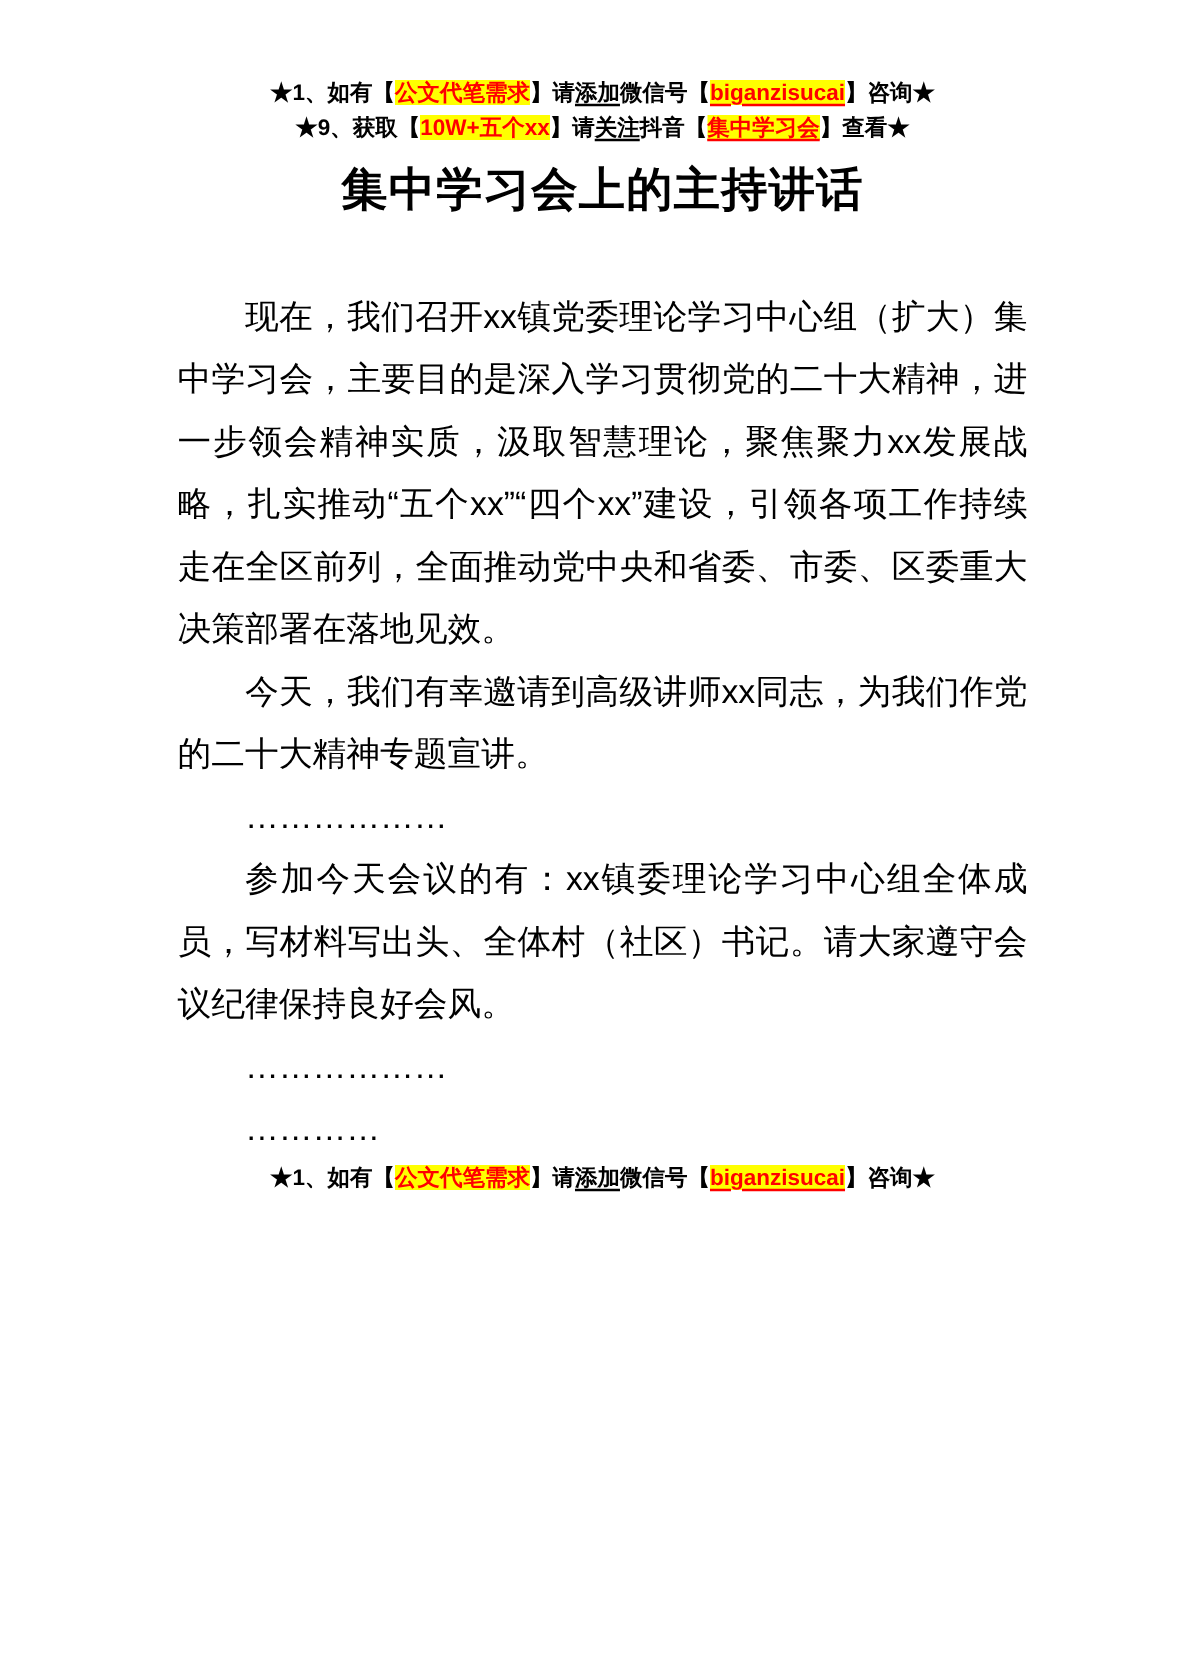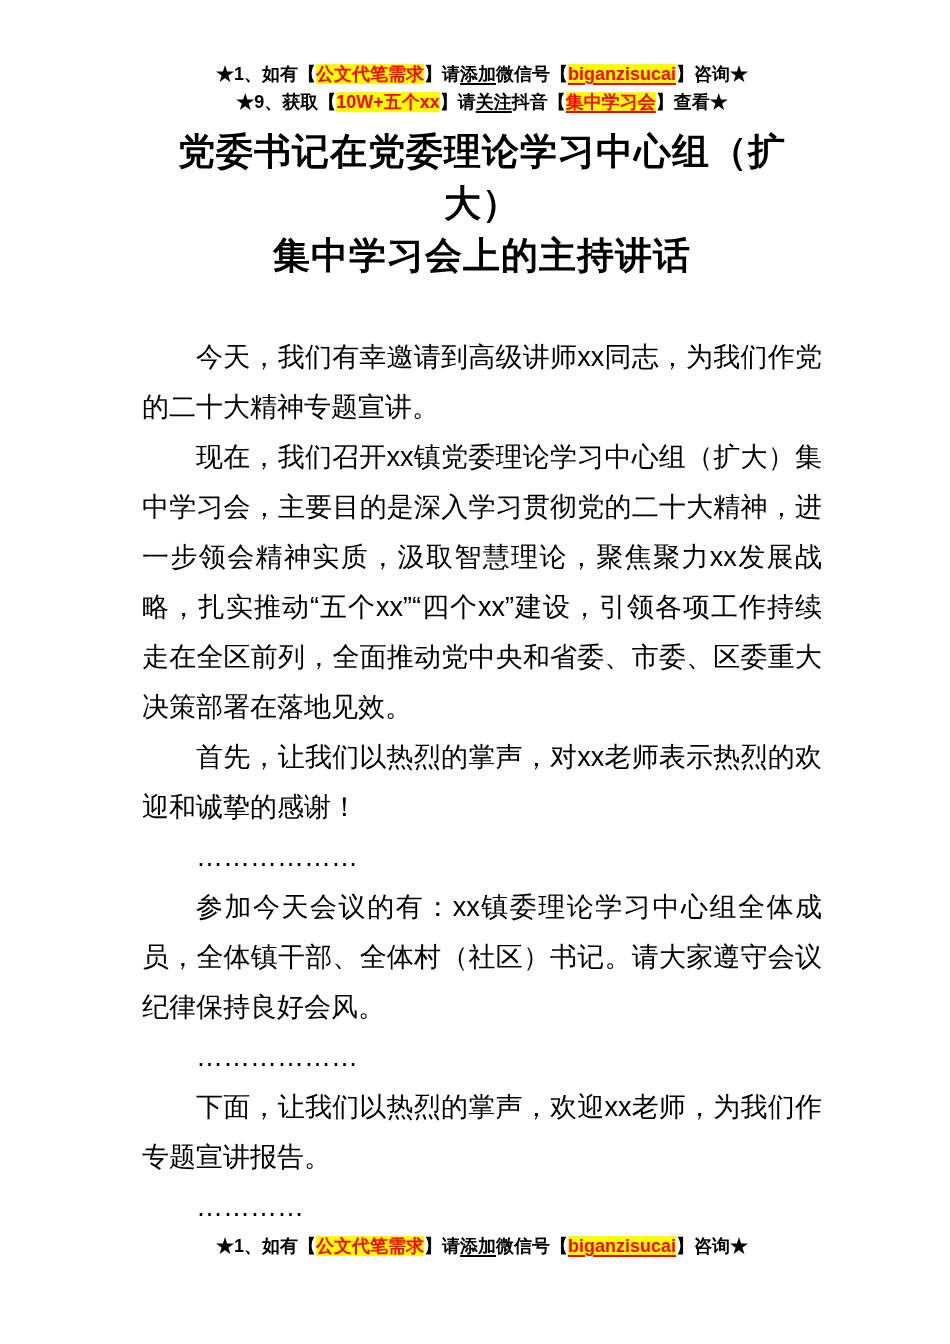--- a/index.html
+++ b/index.html
@@ -75,32 +75,29 @@
 <body>
 
 <div class="page">
 
   <div class="promo doc-header">
     <span class="promo-line"><span class="seg plain">★1、如有【</span><span class="seg red-hl">公文代笔需求</span><span class="seg plain">】请</span><span class="seg underline">添加</span><span class="seg plain">微信号【</span><span class="seg red-hl-underline">biganzisucai</span><span class="seg plain">】咨询★</span></span>
     <span class="promo-line"><span class="seg plain">★9、获取【</span><span class="seg red-hl">10W+五个xx</span><span class="seg plain">】请</span><span class="seg underline">关注</span><span class="seg plain">抖音【</span><span class="seg red-hl-underline">集中学习会</span><span class="seg plain">】查看★</span></span>
   </div>
 
   <div class="doc-title">
-    <div>党委书记在党委理论学习中心组（扩大）</div>
     <div>集中学习会上的主持讲话</div>
   </div>
 
   <div class="doc-body">
+      <p class="body-para">现在，我们召开xx镇党委理论学习中心组（扩大）集中学习会，主要目的是深入学习贯彻党的二十大精神，进一步领会精神实质，汲取智慧理论，聚焦聚力xx发展战略，扎实推动“五个xx”“四个xx”建设，引领各项工作持续走在全区前列，全面推动党中央和省委、市委、区委重大决策部署在落地见效。</p>
       <p class="body-para">今天，我们有幸邀请到高级讲师xx同志，为我们作党的二十大精神专题宣讲。</p>
-      <p class="body-para">现在，我们召开xx镇党委理论学习中心组（扩大）集中学习会，主要目的是深入学习贯彻党的二十大精神，进一步领会精神实质，汲取智慧理论，聚焦聚力xx发展战略，扎实推动“五个xx”“四个xx”建设，引领各项工作持续走在全区前列，全面推动党中央和省委、市委、区委重大决策部署在落地见效。</p>
-      <p class="body-para">首先，让我们以热烈的掌声，对xx老师表示热烈的欢迎和诚挚的感谢！</p>
       <p class="body-para">………………</p>
-      <p class="body-para">参加今天会议的有：xx镇委理论学习中心组全体成员，全体镇干部、全体村（社区）书记。请大家遵守会议纪律保持良好会风。</p>
+      <p class="body-para">参加今天会议的有：xx镇委理论学习中心组全体成员，写材料写出头、全体村（社区）书记。请大家遵守会议纪律保持良好会风。</p>
       <p class="body-para">………………</p>
-      <p class="body-para">下面，让我们以热烈的掌声，欢迎xx老师，为我们作专题宣讲报告。</p>
       <p class="body-para">…………</p>
     </div>
 
   <div class="promo doc-footer">
     <span class="promo-line"><span class="seg plain">★1、如有【</span><span class="seg red-hl">公文代笔需求</span><span class="seg plain">】请</span><span class="seg underline">添加</span><span class="seg plain">微信号【</span><span class="seg red-hl-underline">biganzisucai</span><span class="seg plain">】咨询★</span></span>
 
   </div>
 
 </div>
 

